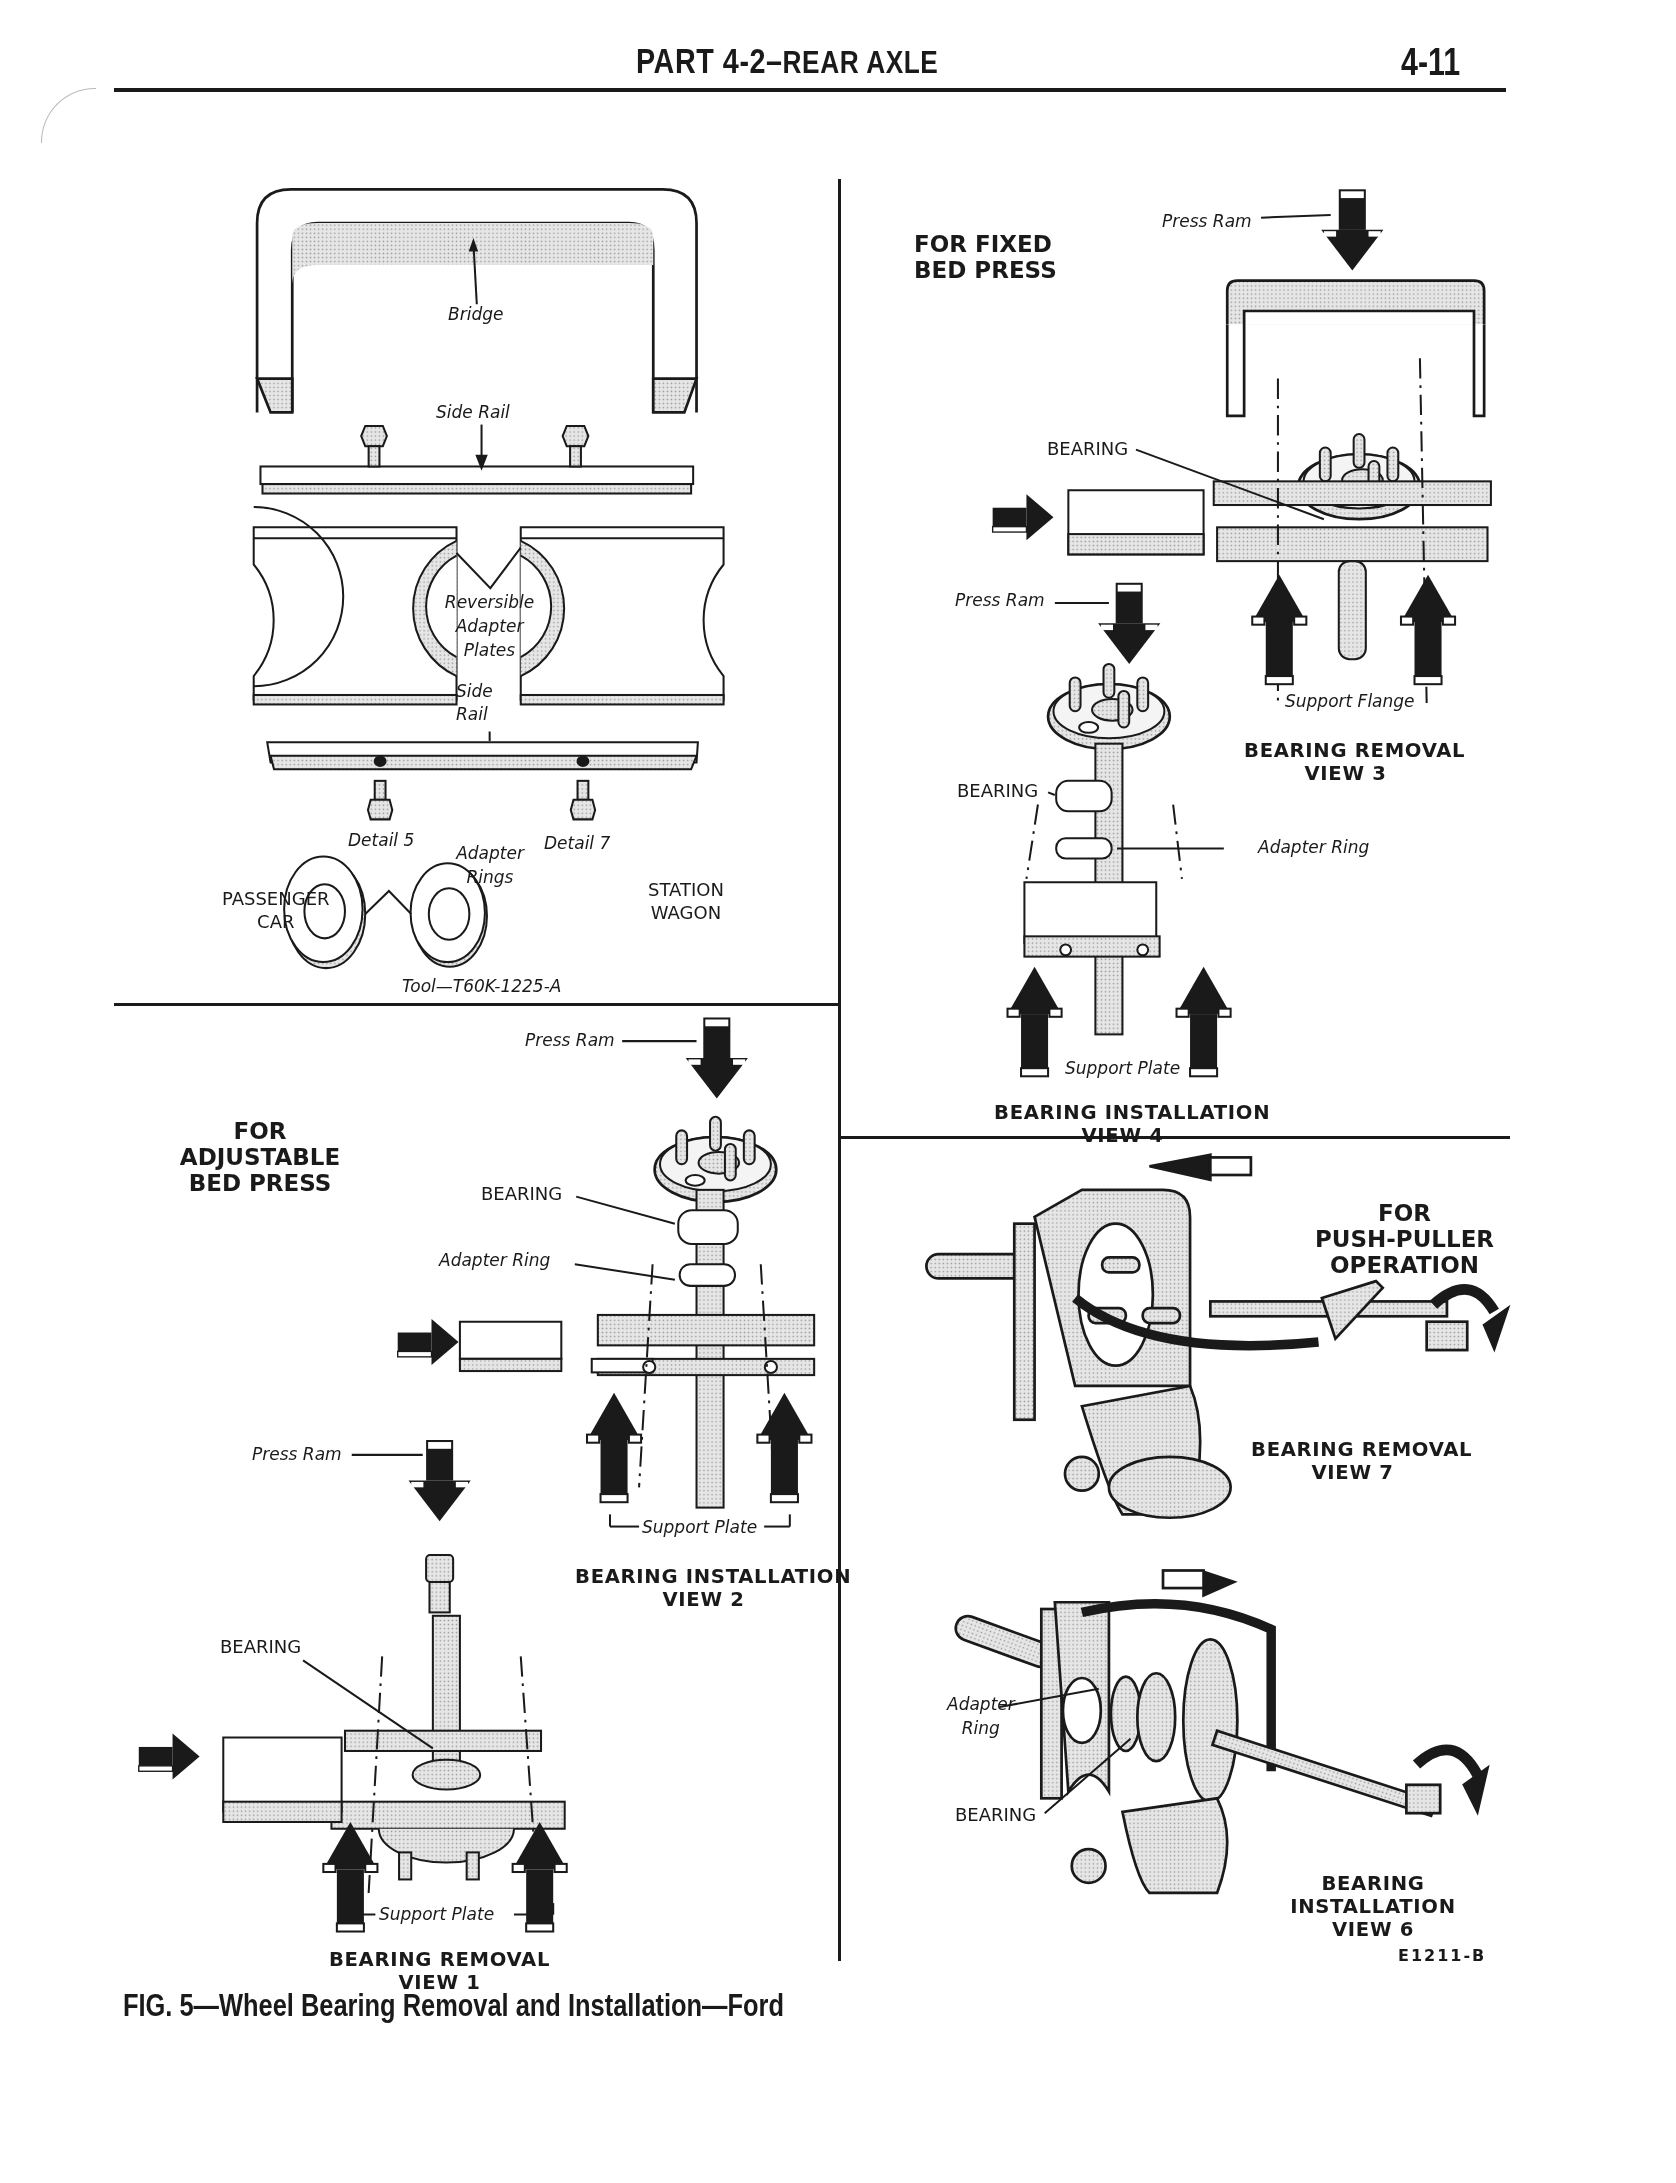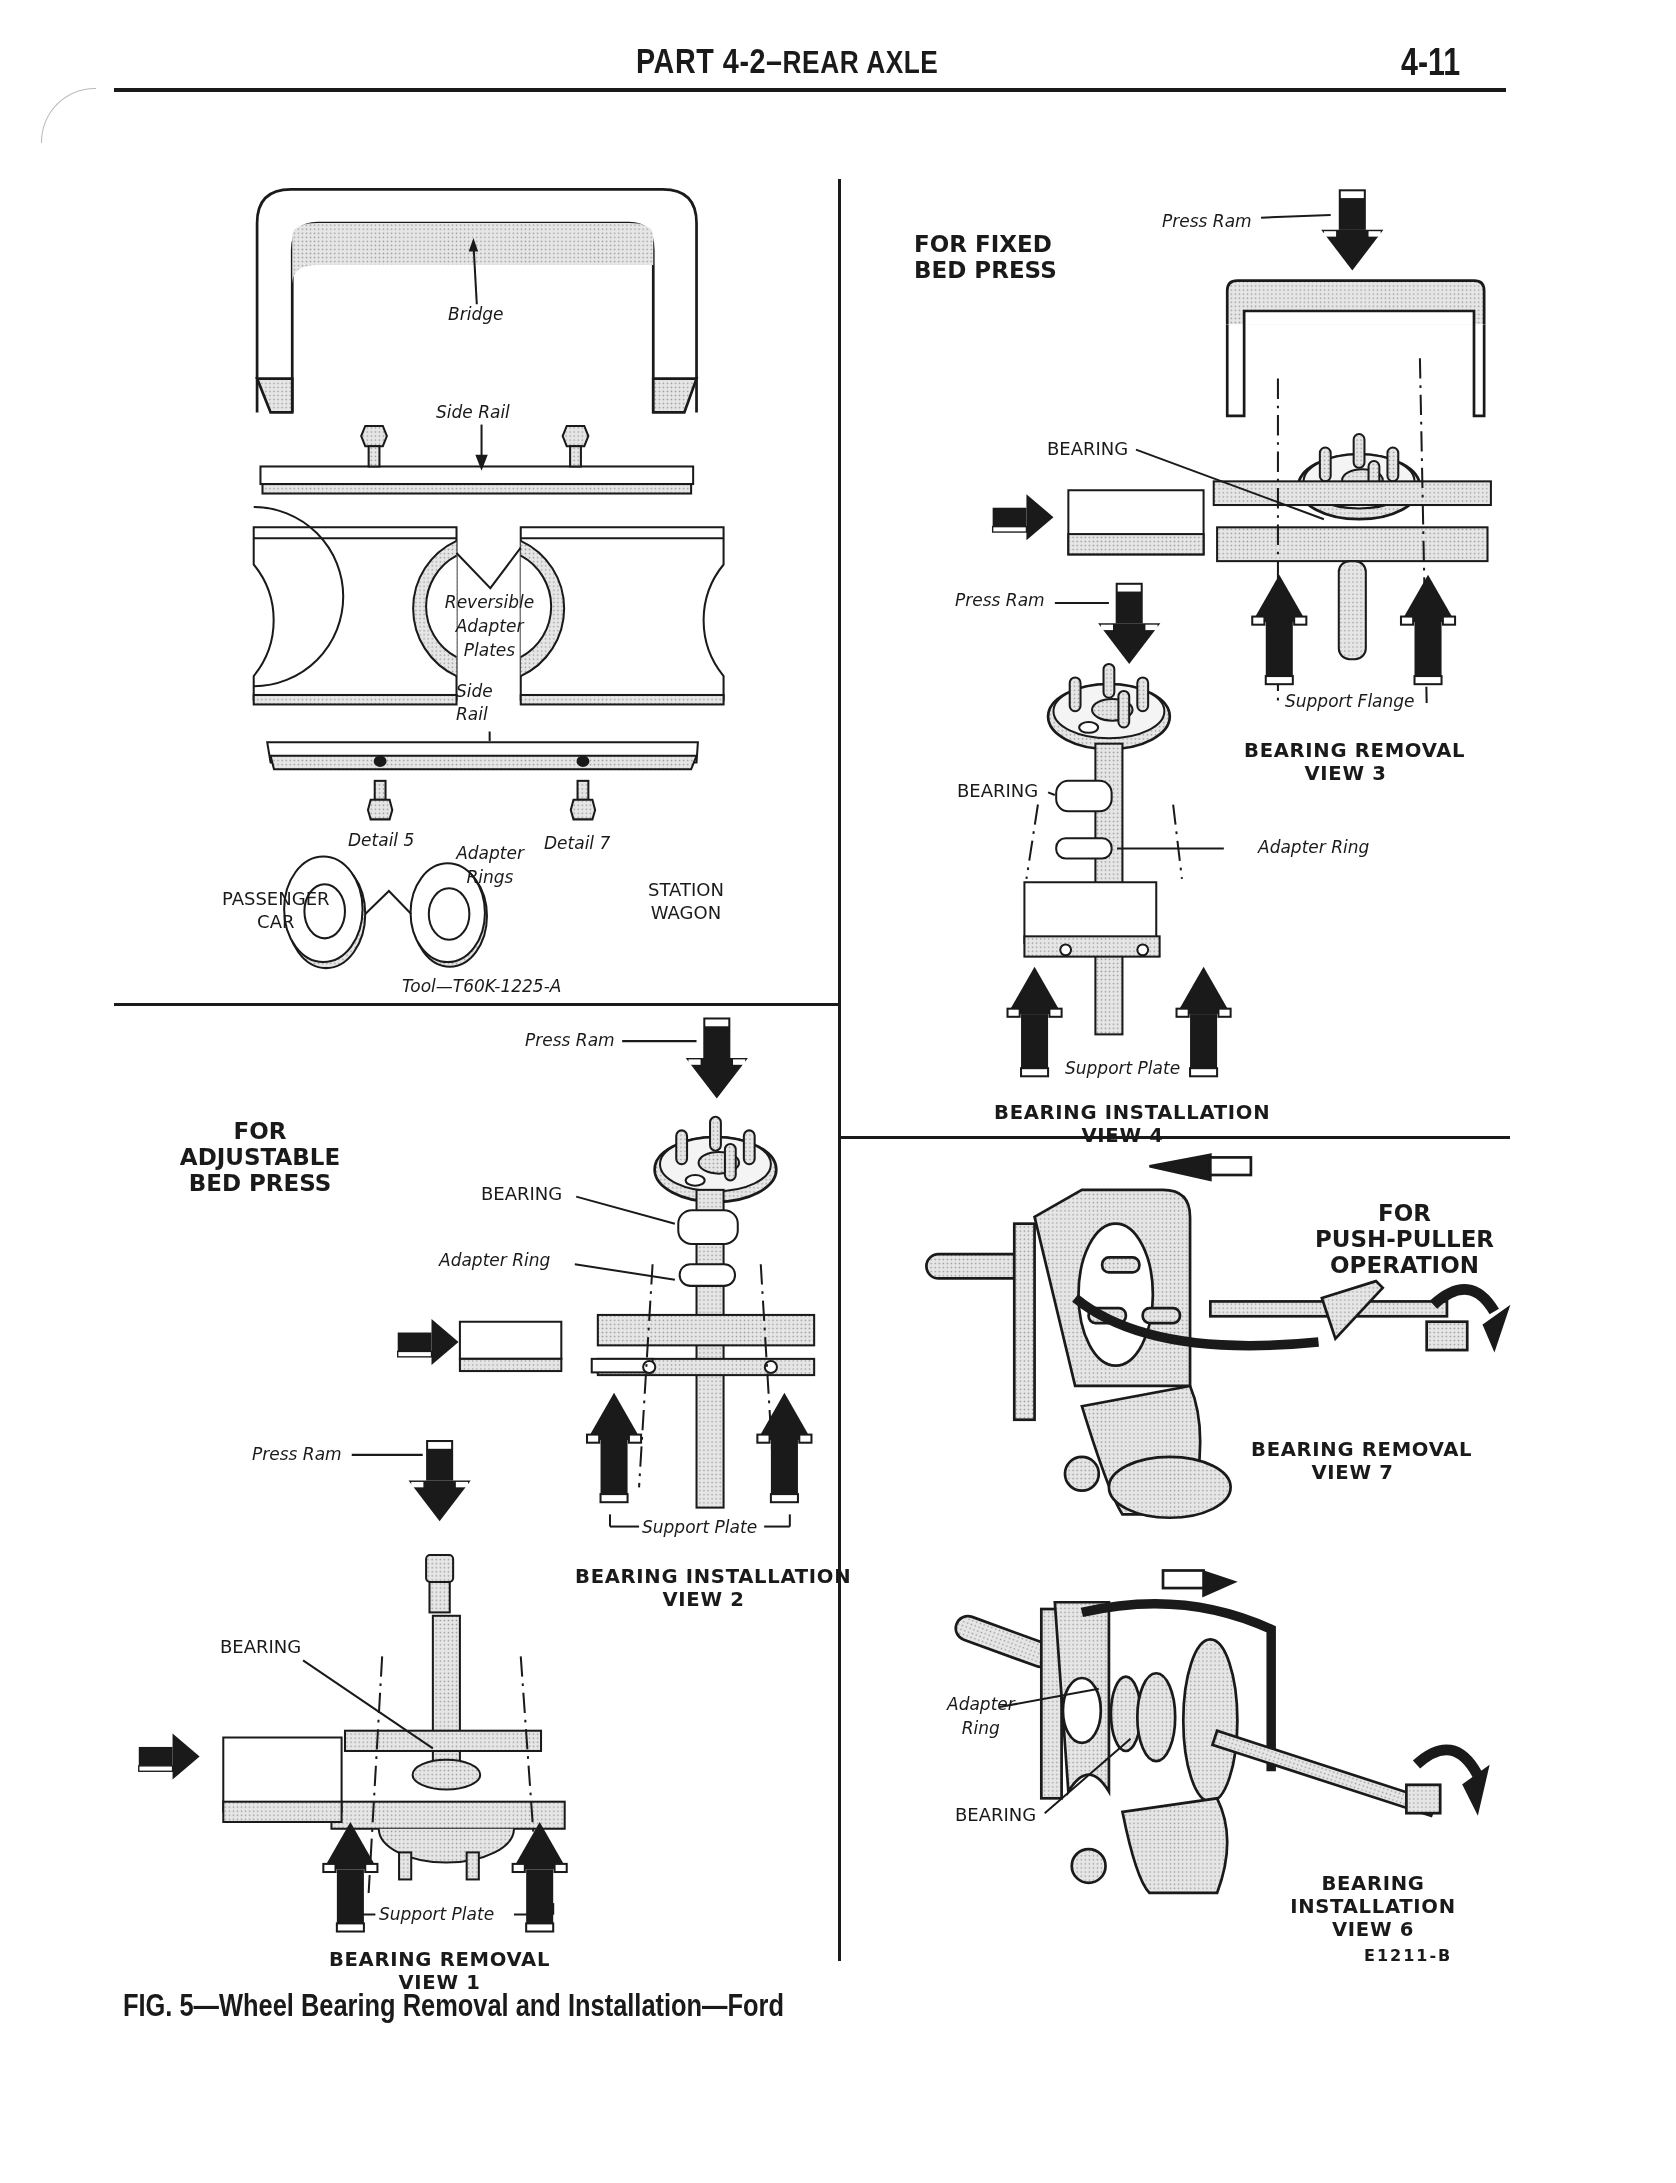--- a/index.html
+++ b/index.html
@@ -360,15 +360,15 @@
   <div>Adapter</div>
   <div>Ring</div>
 </div>
 <div class="abs lbl-cap" style="left:955px;top:1804px;">BEARING</div>
 <div class="abs lbl-bold" style="left:1285px;top:1851px;width:176px;">
   <div>BEARING</div>
   <div>INSTALLATION</div>
   <div>VIEW 6</div>
 </div>
 
-<div class="abs code" style="left:1364px;top:1946px;">E1211-B</div>
+<div class="abs code" style="left:1398px;top:1946px;">E1211-B</div>
 <div class="abs fig-cap">FIG. 5—Wheel Bearing Removal and Installation—Ford</div>
 
 
 </body></html>

